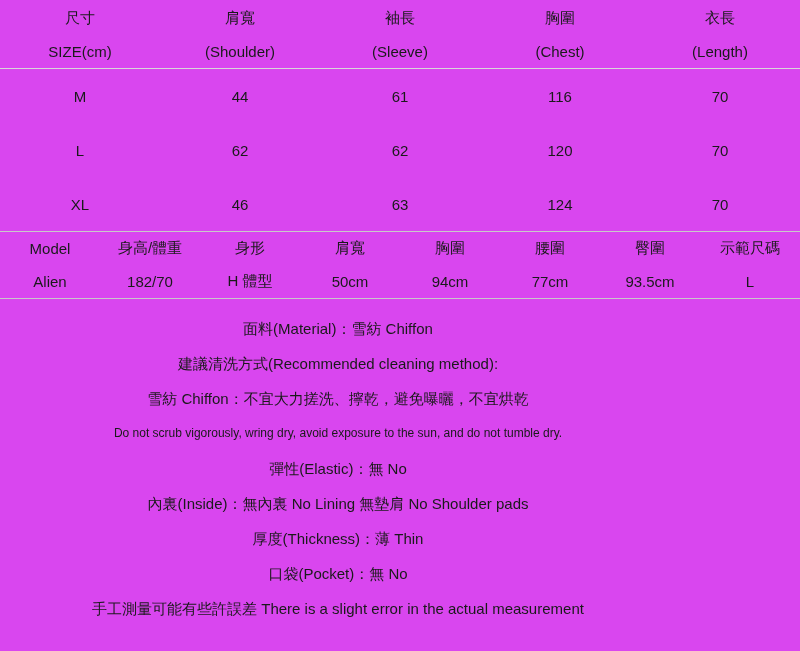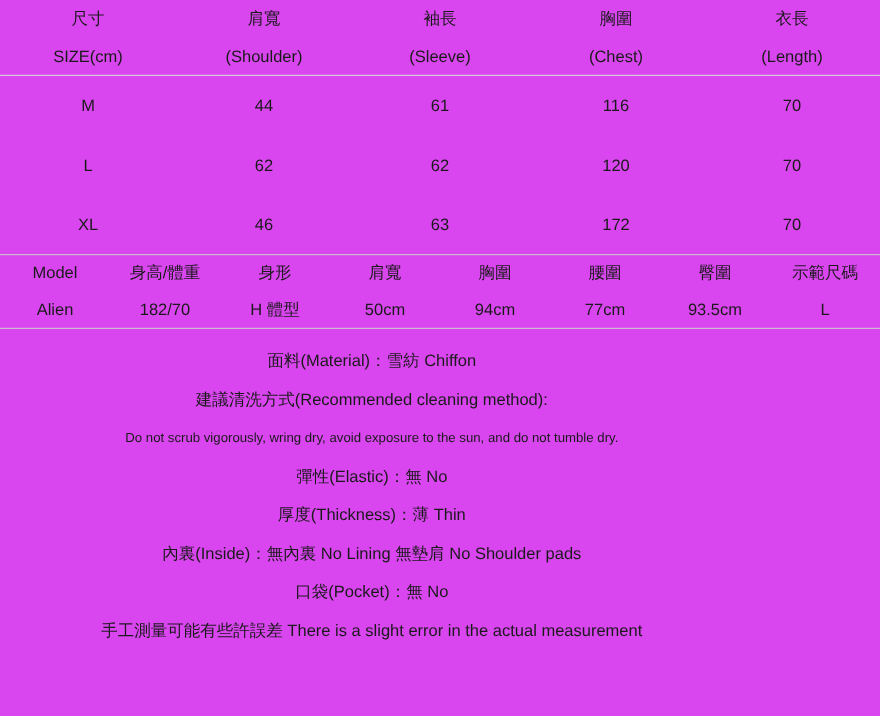--- a/index.html
+++ b/index.html
@@ -145,21 +145,21 @@
         <td>L</td>
         <td>62</td>
         <td>62</td>
         <td>120</td>
         <td>70</td>
       </tr>
       <tr class="size-row">
         <td>XL</td>
         <td>46</td>
         <td>63</td>
-        <td>172</td>
+        <td>124</td>
         <td>70</td>
       </tr>
     </tbody>
   </table>
 
   <div class="model-wrap">
     <table class="model-table">
       <colgroup>
         <col class="m-c0">
           <col class="m-c1">
@@ -193,21 +193,22 @@
           <td>93.5cm</td>
           <td>L</td>
         </tr>
       </tbody>
     </table>
   </div>
 
   <div class="notes">
     <div class="line">面料(Material)：雪紡 Chiffon</div>
     <div class="line">建議清洗方式(Recommended cleaning method):</div>
+    <div class="line">雪紡 Chiffon：不宜大力搓洗、擰乾，避免曝曬，不宜烘乾</div>
     <div class="line small">Do not scrub vigorously, wring dry, avoid exposure to the sun, and do not tumble dry.</div>
     <div class="line">彈性(Elastic)：無 No</div>
+    <div class="line">內裏(Inside)：無內裏 No Lining 無墊肩 No Shoulder pads</div>
     <div class="line">厚度(Thickness)：薄 Thin</div>
-    <div class="line">內裏(Inside)：無內裏 No Lining 無墊肩 No Shoulder pads</div>
     <div class="line">口袋(Pocket)：無 No</div>
     <div class="line">手工測量可能有些許誤差 There is a slight error in the actual measurement</div>
   </div>
 
 </div>
 
 </body></html>

